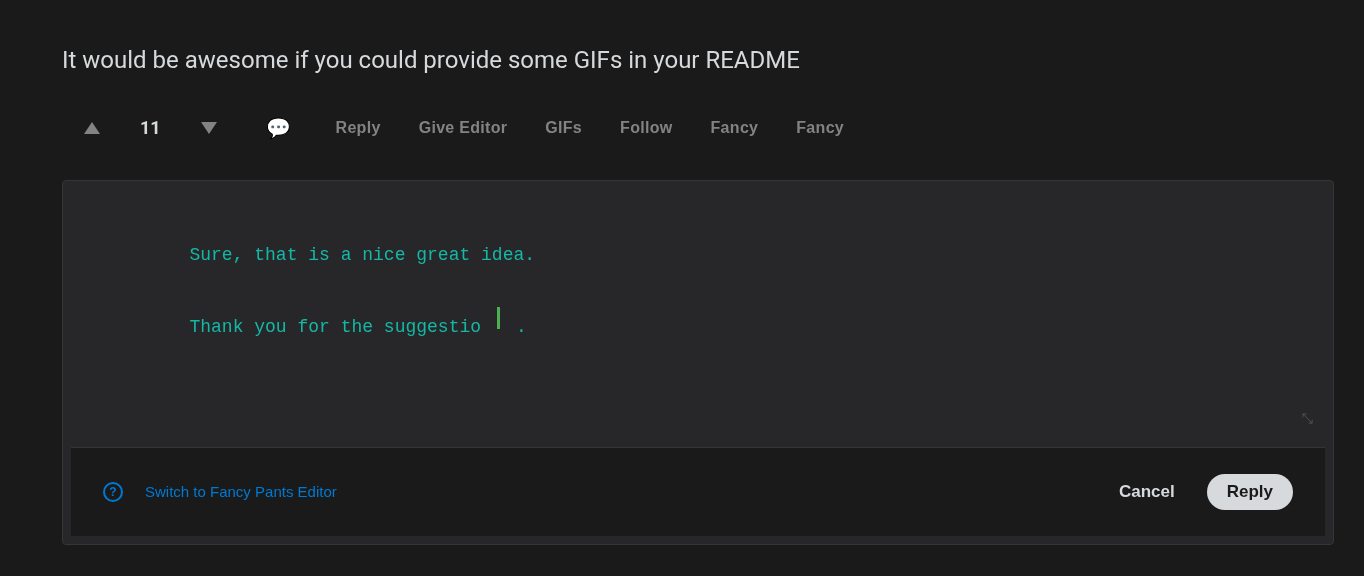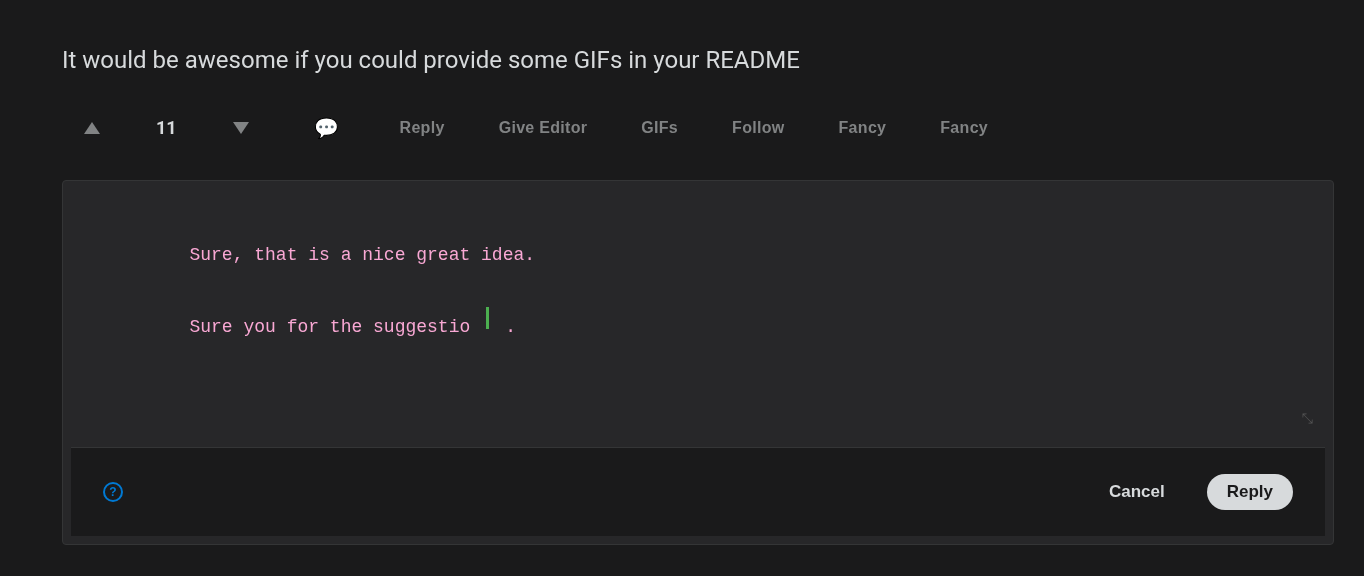--- a/index.html
+++ b/index.html
@@ -25,21 +25,21 @@
       font-size: 24px;
       font-weight: 400;
       color: #d7dadc;
       margin-bottom: 18px;
       line-height: 1.4;
     }
 
     .action-bar {
       display: flex;
       align-items: center;
-      gap: 22px;
+      gap: 6px;
       margin-bottom: 20px;
     }
 
     .vote-btn {
       background: none;
       border: none;
       color: #818384;
       cursor: pointer;
       font-size: 20px;
       padding: 4px 6px;
@@ -89,21 +89,21 @@
     .editor-content {
       position: relative;
       min-height: 250px;
       padding: 16px;
     }
 
     .editor-text-display {
       font-family: 'Courier New', Courier, monospace;
       font-size: 18px;
       line-height: 1.6;
-      color: #f9a8d4;
+      color: #14b8a6;
       white-space: pre-wrap;
       position: relative;
     }
 
     .cursor-highlight {
       background-color: #4caf50;
       color: #4caf50;
       display: inline-block;
       width: 3px;
       height: 1.2em;
@@ -149,21 +149,20 @@
       align-items: center;
       justify-content: center;
       font-size: 12px;
       font-weight: 700;
       color: #0079d3;
       flex-shrink: 0;
     }
 
     .footer-actions {
       display: flex;
-      gap: 10px;
       align-items: center;
     }
 
     .cancel-btn {
       background: none;
       border: none;
       color: #d7dadc;
       font-size: 17px;
       font-weight: 700;
       cursor: pointer;
@@ -227,28 +226,29 @@
     <button class="action-btn">GIFs</button>
     <button class="action-btn">Follow</button>
     <button class="action-btn">Fancy</button>
     <button class="action-btn">Fancy</button>
   </div>
 
   <div class="reply-editor">
     <div class="editor-content">
       <div class="editor-text-display">
         <span>Sure, that is a nice great idea.</span><br>
-        <span>Sure you for the suggestio</span><span class="cursor-highlight">&nbsp;</span><span>.</span>
+        <span>Thank you for the suggestio</span><span class="cursor-highlight">&nbsp;</span><span>.</span>
       </div>
       <span class="resize-handle">⤡</span>
     </div>
 
     <div class="editor-footer">
       <button class="switch-editor">
         <span class="help-icon">?</span>
+        <span>Switch to Fancy Pants Editor</span>
       </button>
 
       <div class="footer-actions">
         <button class="cancel-btn">Cancel</button>
         <button class="reply-btn">Reply</button>
       </div>
     </div>
   </div>
 
 </div>

